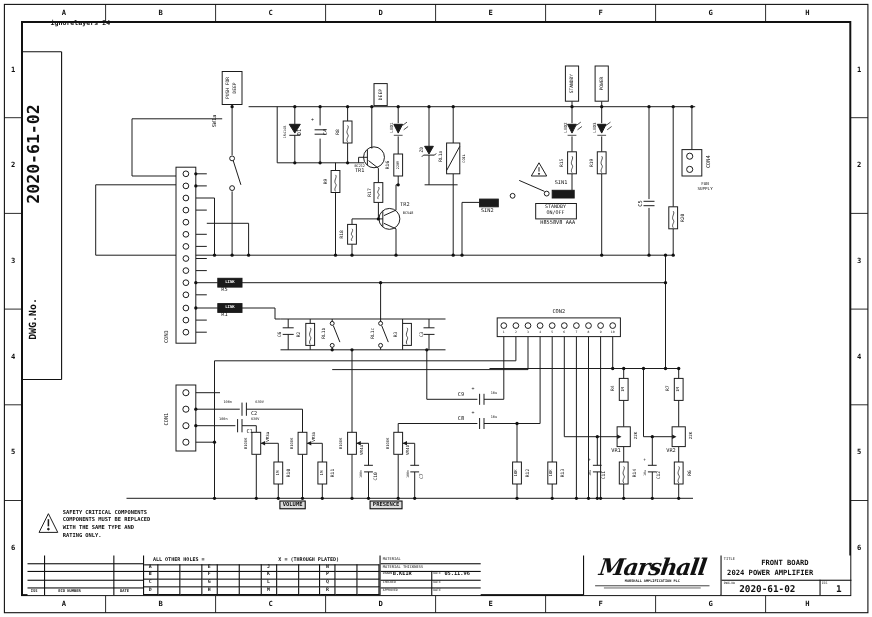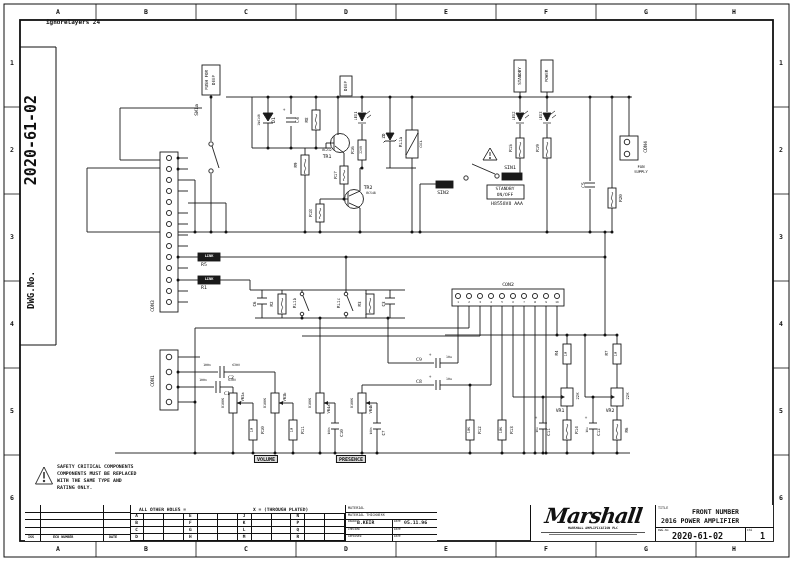--- a/index.html
+++ b/index.html
@@ -575,22 +575,22 @@
 
 <div class="blk" style="left:530px;width:125px;text-align:center;">
   <span class="brand-script" style="margin-top:0px;">Marshall</span>
   <div style="font-size:3.2px;font-weight:bold;line-height:1;">MARSHALL AMPLIFICATION PLC</div>
   <div style="margin:1.5px auto 0;width:104px;height:1px;background:#555;"></div>
   <div style="margin:1.5px auto 0;width:88px;height:1px;background:#777;"></div>
 </div>
 
 <div class="blk" style="left:655px;width:118px;">
   <span class="tiny" style="left:2px;top:2px;">TITLE</span>
-  <span class="abs" style="left:36px;top:2.5px;font-size:6.5px;font-weight:bold;">FRONT NUMBER</span>
-  <span class="abs" style="left:5px;top:12px;font-size:6.5px;font-weight:bold;">2016 POWER AMPLIFIER</span>
+  <span class="abs" style="left:36px;top:2.5px;font-size:6.5px;font-weight:bold;">FRONT BOARD</span>
+  <span class="abs" style="left:5px;top:12px;font-size:6.5px;font-weight:bold;">2024 POWER AMPLIFIER</span>
   <div class="abs" style="left:0;top:22px;width:118px;border-top:0.8px solid #111;"></div>
   <div class="abs" style="left:89px;top:22px;height:14px;border-left:0.8px solid #111;"></div>
   <span class="tiny" style="left:2px;top:23.5px;font-size:2.9px;">DWG.No</span>
   <span class="abs" style="left:16px;top:25.5px;font-size:8.5px;font-weight:bold;">2020-61-02</span>
   <span class="tiny" style="left:91px;top:23.5px;font-size:2.9px;">ISS</span>
   <span class="abs" style="left:104px;top:25.5px;font-size:8.5px;font-weight:bold;">1</span>
 </div>
 
 </div>
 

